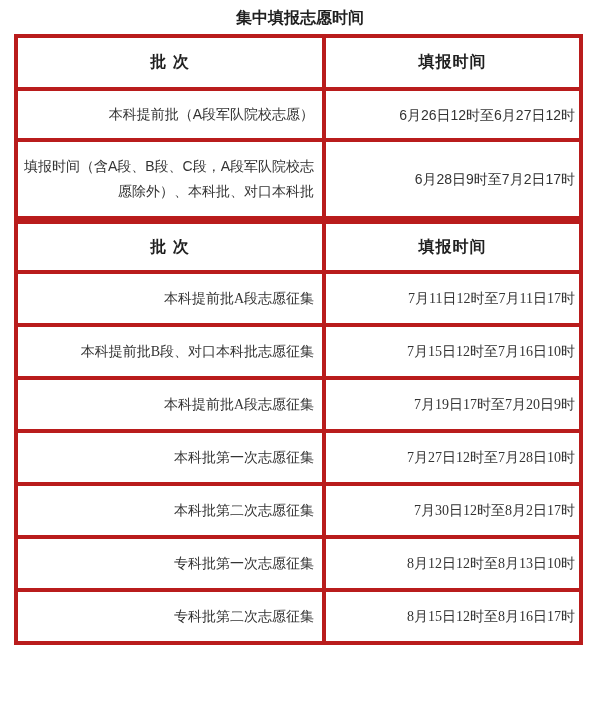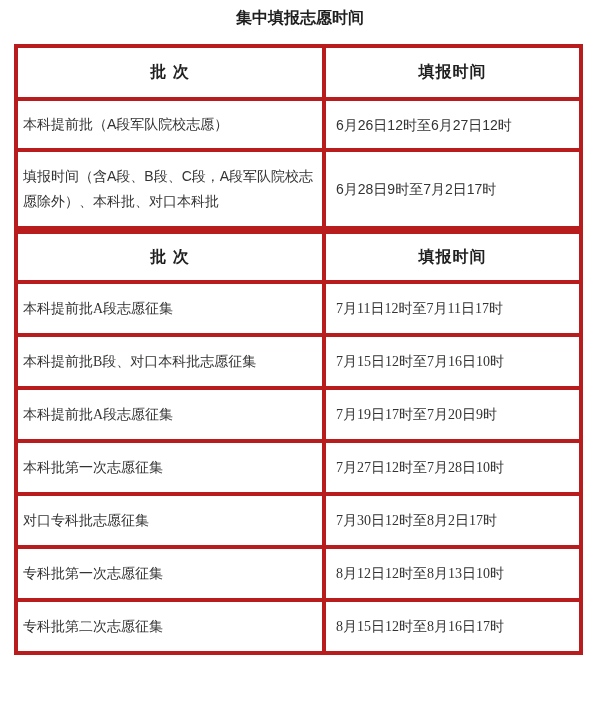--- a/index.html
+++ b/index.html
@@ -4,36 +4,36 @@
 <style>
   html,body{margin:0;padding:0;}
   body{
     width:600px;height:721px;background:#ffffff;
     font-family:"Liberation Sans","DejaVu Sans",sans-serif;
     color:#333333;overflow:hidden;
   }
   .doc{padding-top:9px;}
   .doc-title{
     font-size:16px;font-weight:700;color:#1f1f1f;
-    text-align:center;line-height:17px;margin:0 0 18px 0;
+    text-align:center;line-height:17px;margin:0 0 8px 0;
   }
   .doc-title.second{margin:8px 0 16px 0;}
   table.sched{
     border-collapse:collapse;table-layout:fixed;
     width:565px;margin-left:14px;
     border:2px solid #7f7f7f;
   }
   col.c-batch{width:308px;}
   col.c-time{width:257px;}
   th,td{border:4px solid #b91c1c;vertical-align:middle;}
   th{
     font-size:16px;font-weight:700;color:#1f1f1f;
     text-align:center;letter-spacing:1px;
   }
-  td{font-size:14px;text-align:left;color:#333333;}
+  td{font-size:14px;text-align:right;color:#333333;}
   td.batch{padding:2px 8px 2px 5px;line-height:25px;}
   td.time{padding:2px 4px 2px 10px;line-height:22px;}
   .t1 th{height:47px;}
   .t1 tr.r0 td{height:43px;}
   .t1 tr.r1 td{height:70px;}
   .t1 tr.r2 td{height:47px;}
   .t2 th{height:44px;}
   .t2 td{height:45px;font-family:Liberation Serif, serif;}
 </style>
 </head>
@@ -89,21 +89,21 @@
       </tr>
       <tr>
         <td class="batch">本科提前批A段志愿征集</td>
         <td class="time">7月19日17时至7月20日9时</td>
       </tr>
       <tr>
         <td class="batch">本科批第一次志愿征集</td>
         <td class="time">7月27日12时至7月28日10时</td>
       </tr>
       <tr>
-        <td class="batch">对口专科批志愿征集</td>
+        <td class="batch">本科批第二次志愿征集</td>
         <td class="time">7月30日12时至8月2日17时</td>
       </tr>
       <tr>
         <td class="batch">专科批第一次志愿征集</td>
         <td class="time">8月12日12时至8月13日10时</td>
       </tr>
       <tr>
         <td class="batch">专科批第二次志愿征集</td>
         <td class="time">8月15日12时至8月16日17时</td>
       </tr>

